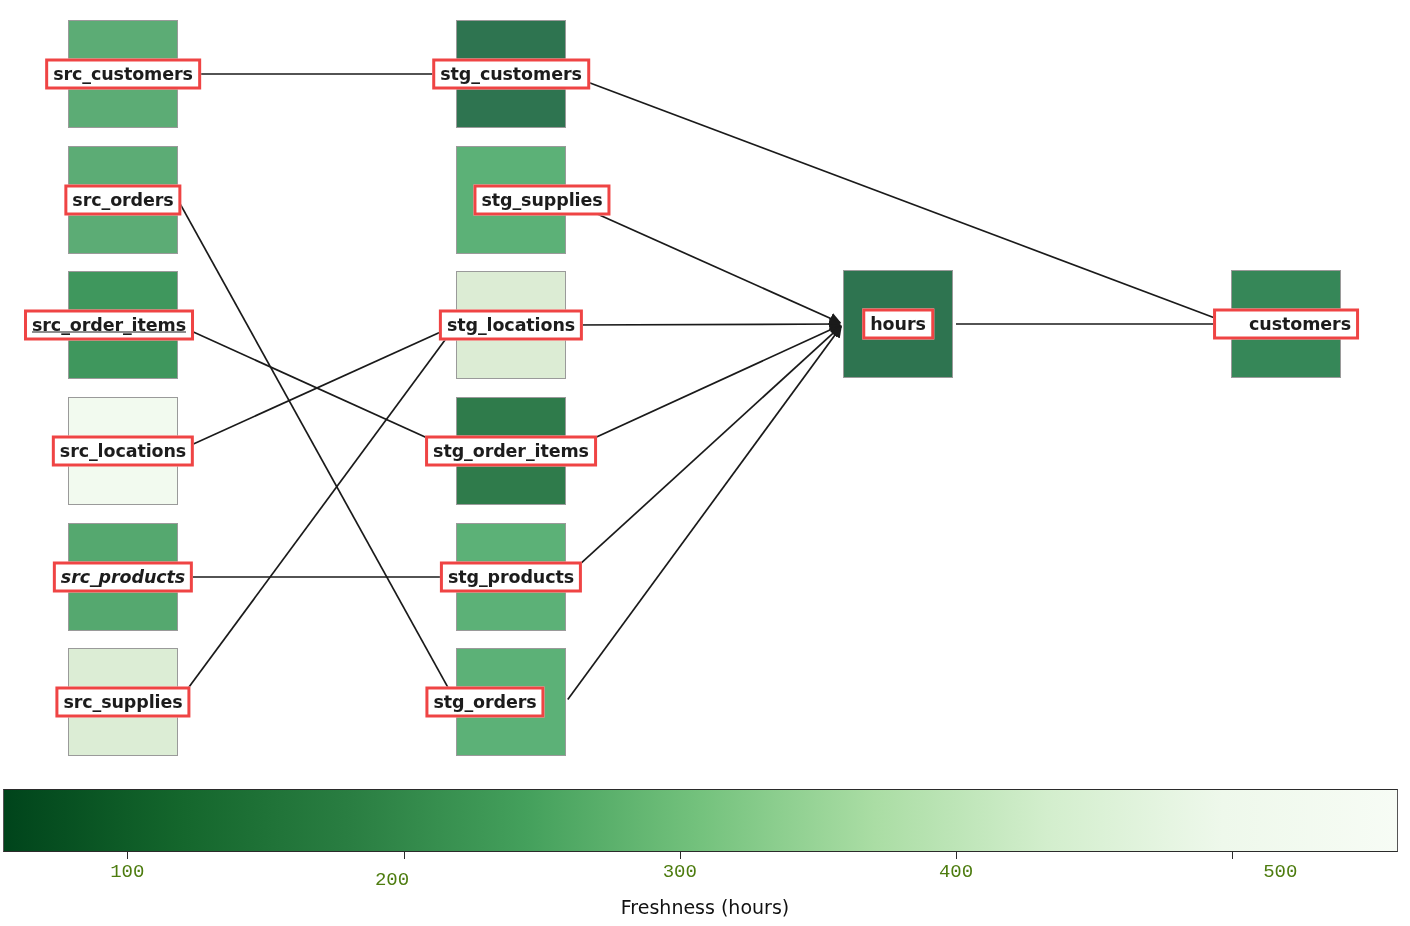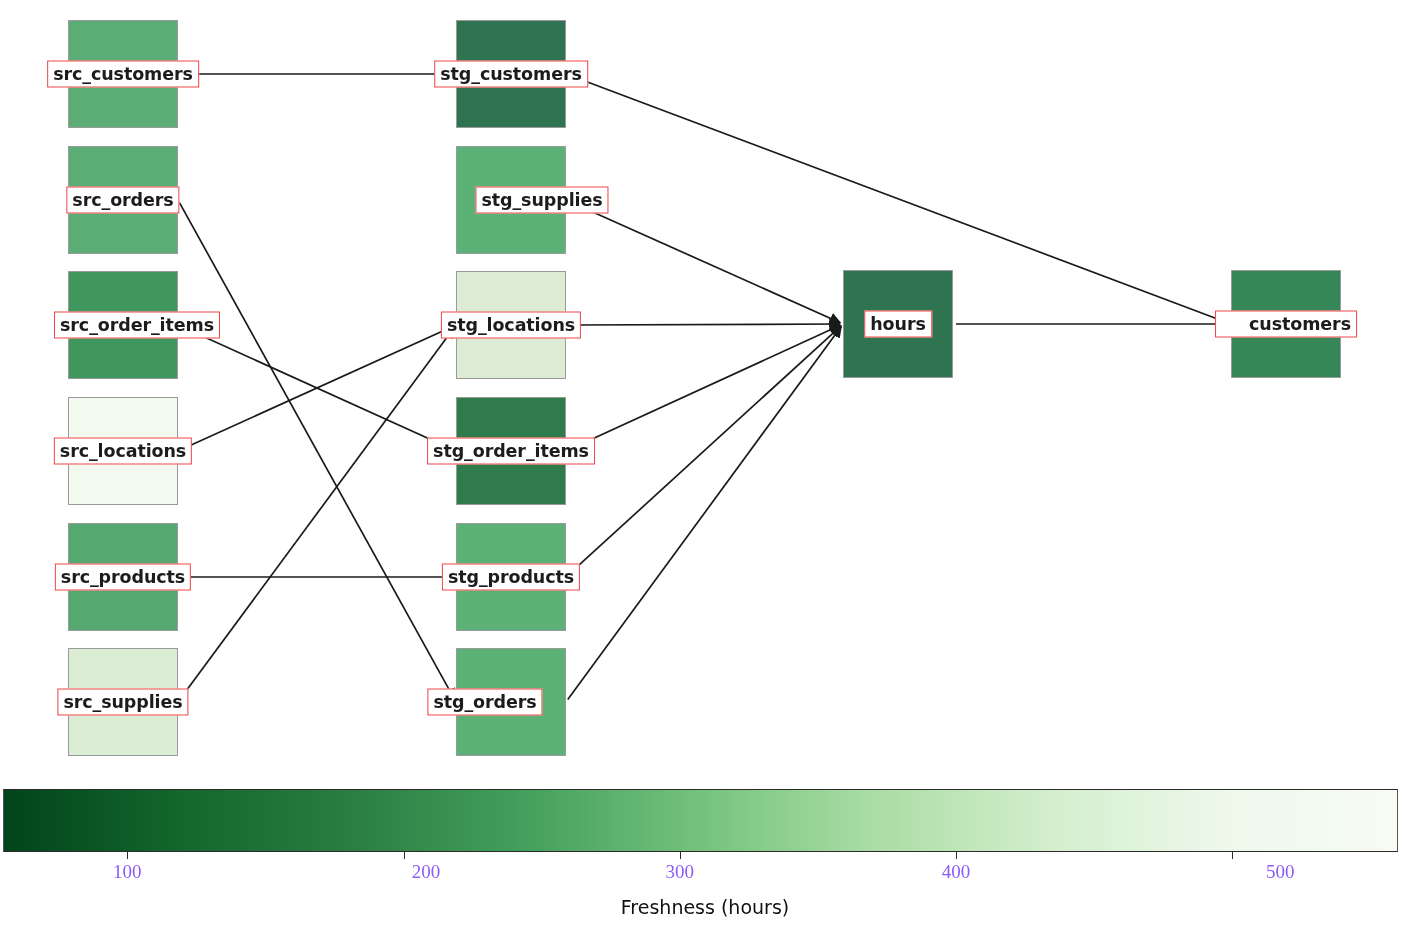--- a/index.html
+++ b/index.html
@@ -1,28 +1,28 @@
 <!DOCTYPE html>
 <html><head>
 <meta charset="utf-8">
 <style>
   html,body{margin:0;padding:0;background:#ffffff;}
   body{width:1410px;height:926px;font-family:"DejaVu Sans",sans-serif;overflow:hidden;position:relative;}
   #stage{position:absolute;left:0;top:0;width:1410px;height:926px;}
   .node-box{position:absolute;box-sizing:border-box;border:1px solid #9a9a9a;}
-  .node-label{position:absolute;box-sizing:border-box;background:#ffffff;border:1px solid #ef4444;
+  .node-label{position:absolute;box-sizing:border-box;background:#ffffff;border:3px solid #ef4444;
     color:#1c1c1c;font-weight:bold;font-size:17.5px;line-height:20px;padding:2px 5px 3px 5px;
     white-space:nowrap;transform:translate(-50%,-50%);letter-spacing:-0.1px;font-family:"DejaVu Sans",sans-serif;}
   svg.edges{position:absolute;left:0;top:0;width:1410px;height:926px;pointer-events:none;}
   .cb-wrap{position:absolute;left:3px;top:789px;width:1395px;height:63px;box-sizing:border-box;
     border-top:1.6px solid #2b2b2b;border-bottom:1.6px solid #2b2b2b;border-left:1px solid #555;border-right:1px solid #555;}
   .cb-grad{width:100%;height:100%;}
   .cb-tick{position:absolute;width:1px;height:7px;background:#2b2b2b;top:852px;}
-  .cb-ticklabel{position:absolute;top:861px;transform:translateX(-50%);font-size:19px;color:#8b5cf6;
-    font-family:Liberation Serif, serif;}
+  .cb-ticklabel{position:absolute;top:861px;transform:translateX(-50%);font-size:19px;color:#4d7c0f;
+    font-family:Liberation Mono, monospace;}
   .cb-axlabel{position:absolute;top:896px;left:705px;transform:translateX(-50%);font-size:19px;color:#111;
     font-family:"DejaVu Sans",sans-serif;}
 </style>
 </head>
 <body>
 
 <div id="stage">
 
   <svg class="edges" viewBox="0 0 1410 926" xmlns="http://www.w3.org/2000/svg">
     <defs>
@@ -46,25 +46,25 @@
         <line x1="956" y1="324" x2="1228" y2="324" marker-end="url(#arrow)"></line>
       </g>
   </svg>
 
   <div id="nodes">
       <div class="node-box" style="left: 68px; top: 20px; width: 110px; height: 108px; background: rgb(92, 172, 117);"></div>
       <div class="node-label" style="left: 123px; top: 74px;">src_customers</div>
       <div class="node-box" style="left: 68px; top: 146px; width: 110px; height: 108px; background: rgb(92, 172, 117);"></div>
       <div class="node-label" style="left: 123px; top: 200px;">src_orders</div>
       <div class="node-box" style="left: 68px; top: 271px; width: 110px; height: 108px; background: rgb(63, 151, 93);"></div>
-      <div class="node-label" style="left: 137px; top: 325px;">src_order_items</div>
+      <div class="node-label" style="left: 109px; top: 325px; text-decoration: underline;">src_order_items</div>
       <div class="node-box" style="left: 68px; top: 397px; width: 110px; height: 108px; background: rgb(242, 250, 239);"></div>
       <div class="node-label" style="left: 123px; top: 451px;">src_locations</div>
       <div class="node-box" style="left: 68px; top: 523px; width: 110px; height: 108px; background: rgb(85, 168, 111);"></div>
-      <div class="node-label" style="left: 123px; top: 577px;">src_products</div>
+      <div class="node-label" style="left: 123px; top: 577px; font-style: italic;">src_products</div>
       <div class="node-box" style="left: 68px; top: 648px; width: 110px; height: 108px; background: rgb(220, 237, 213);"></div>
       <div class="node-label" style="left: 123px; top: 702px;">src_supplies</div>
       <div class="node-box" style="left: 456px; top: 20px; width: 110px; height: 108px; background: rgb(46, 116, 80);"></div>
       <div class="node-label" style="left: 511px; top: 74px; text-align: center;">stg_customers</div>
       <div class="node-box" style="left: 456px; top: 146px; width: 110px; height: 108px; background: rgb(92, 177, 119);"></div>
       <div class="node-label" style="left: 511px; top: 200px; margin-left: 31px;">stg_supplies</div>
       <div class="node-box" style="left: 456px; top: 271px; width: 110px; height: 108px; background: rgb(220, 236, 212);"></div>
       <div class="node-label" style="left: 511px; top: 325px;">stg_locations</div>
       <div class="node-box" style="left: 456px; top: 397px; width: 110px; height: 108px; background: rgb(47, 123, 75);"></div>
       <div class="node-label" style="left: 511px; top: 451px;">stg_order_items</div>
@@ -78,21 +78,21 @@
       <div class="node-label" style="left: 1286px; top: 324px; padding-left: 33px;">customers</div>
     </div>
 
   <div class="cb-wrap">
     <div class="cb-grad" id="cb-grad" style="background: linear-gradient(to right, rgb(0, 68, 27), rgb(20, 102, 44), rgb(42, 126, 66), rgb(68, 160, 92), rgb(116, 194, 125), rgb(170, 221, 164), rgb(211, 238, 205), rgb(238, 248, 235), rgb(247, 252, 245));"></div>
   </div>
   <div id="cb-ticks">
       <div class="cb-tick" style="left: 127.307px;"></div>
       <div class="cb-ticklabel" style="left: 127.307px;">100</div>
       <div class="cb-tick" style="left: 403.545px;"></div>
-      <div class="cb-ticklabel" style="left: 426px;">200</div>
+      <div class="cb-ticklabel" style="left: 392px; margin-top: 8px;">200</div>
       <div class="cb-tick" style="left: 679.782px;"></div>
       <div class="cb-ticklabel" style="left: 679.782px;">300</div>
       <div class="cb-tick" style="left: 956.02px;"></div>
       <div class="cb-ticklabel" style="left: 956.02px;">400</div>
       <div class="cb-tick" style="left: 1232.26px;"></div>
       <div class="cb-ticklabel" style="left: 1232.26px; margin-left: 48px;">500</div>
     </div>
   <div class="cb-axlabel">Freshness (hours)</div>
 
 </div>

